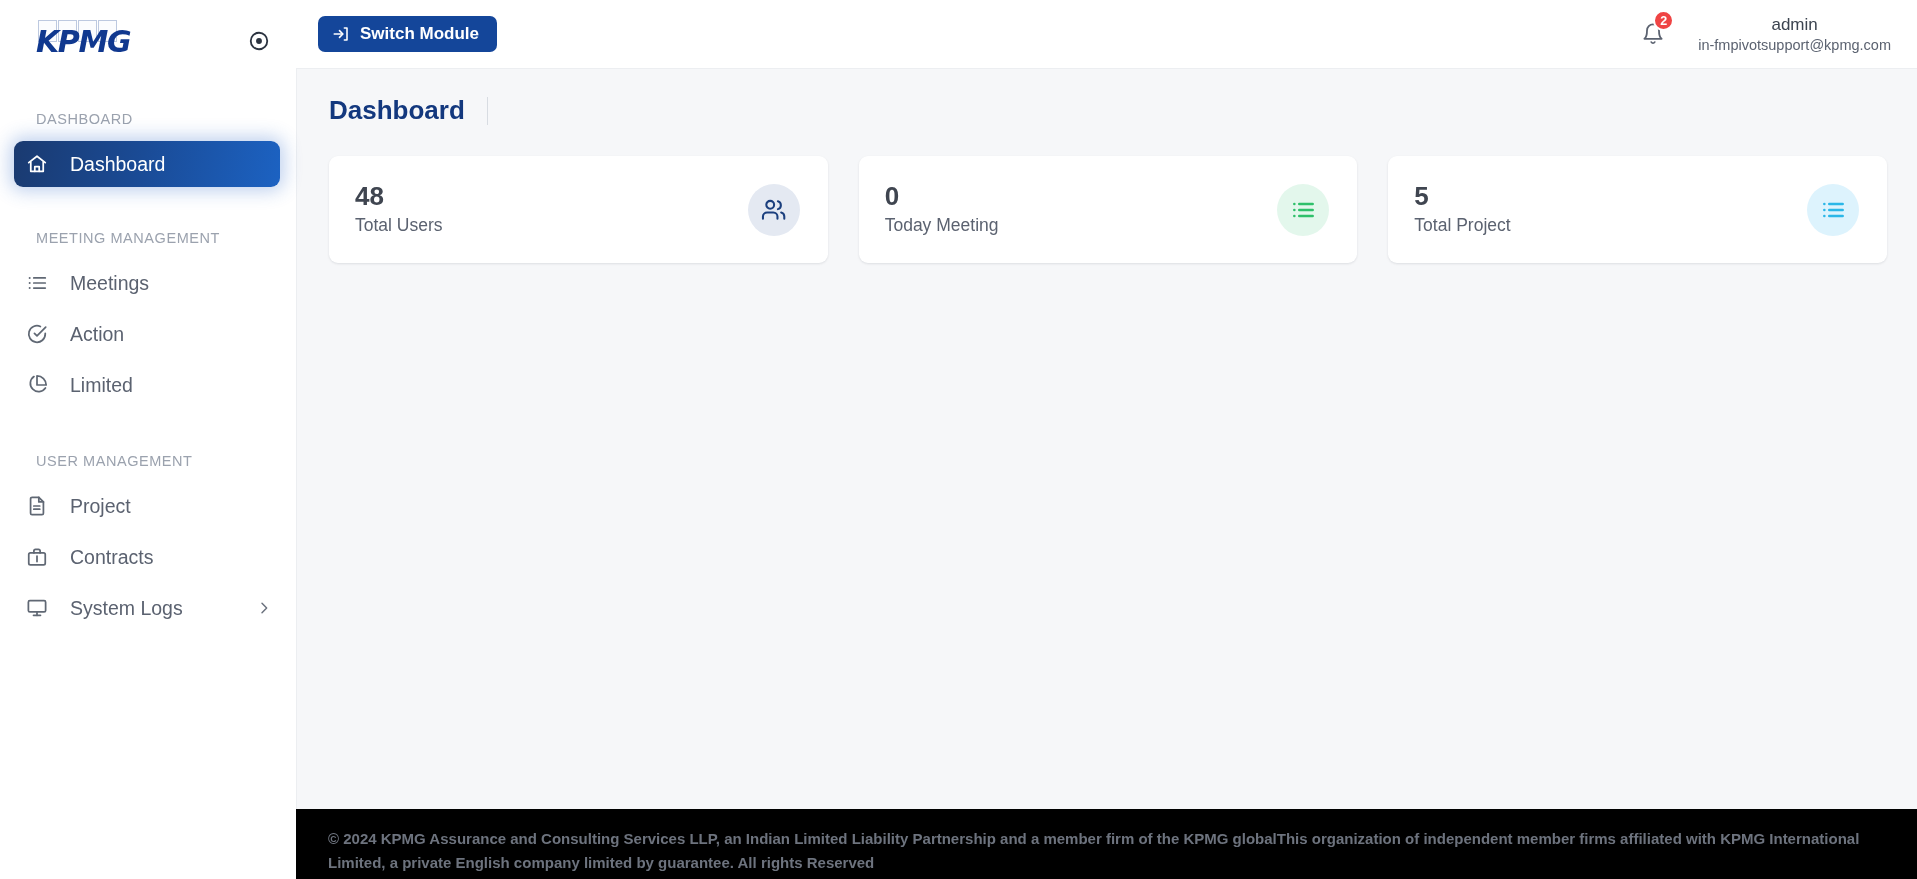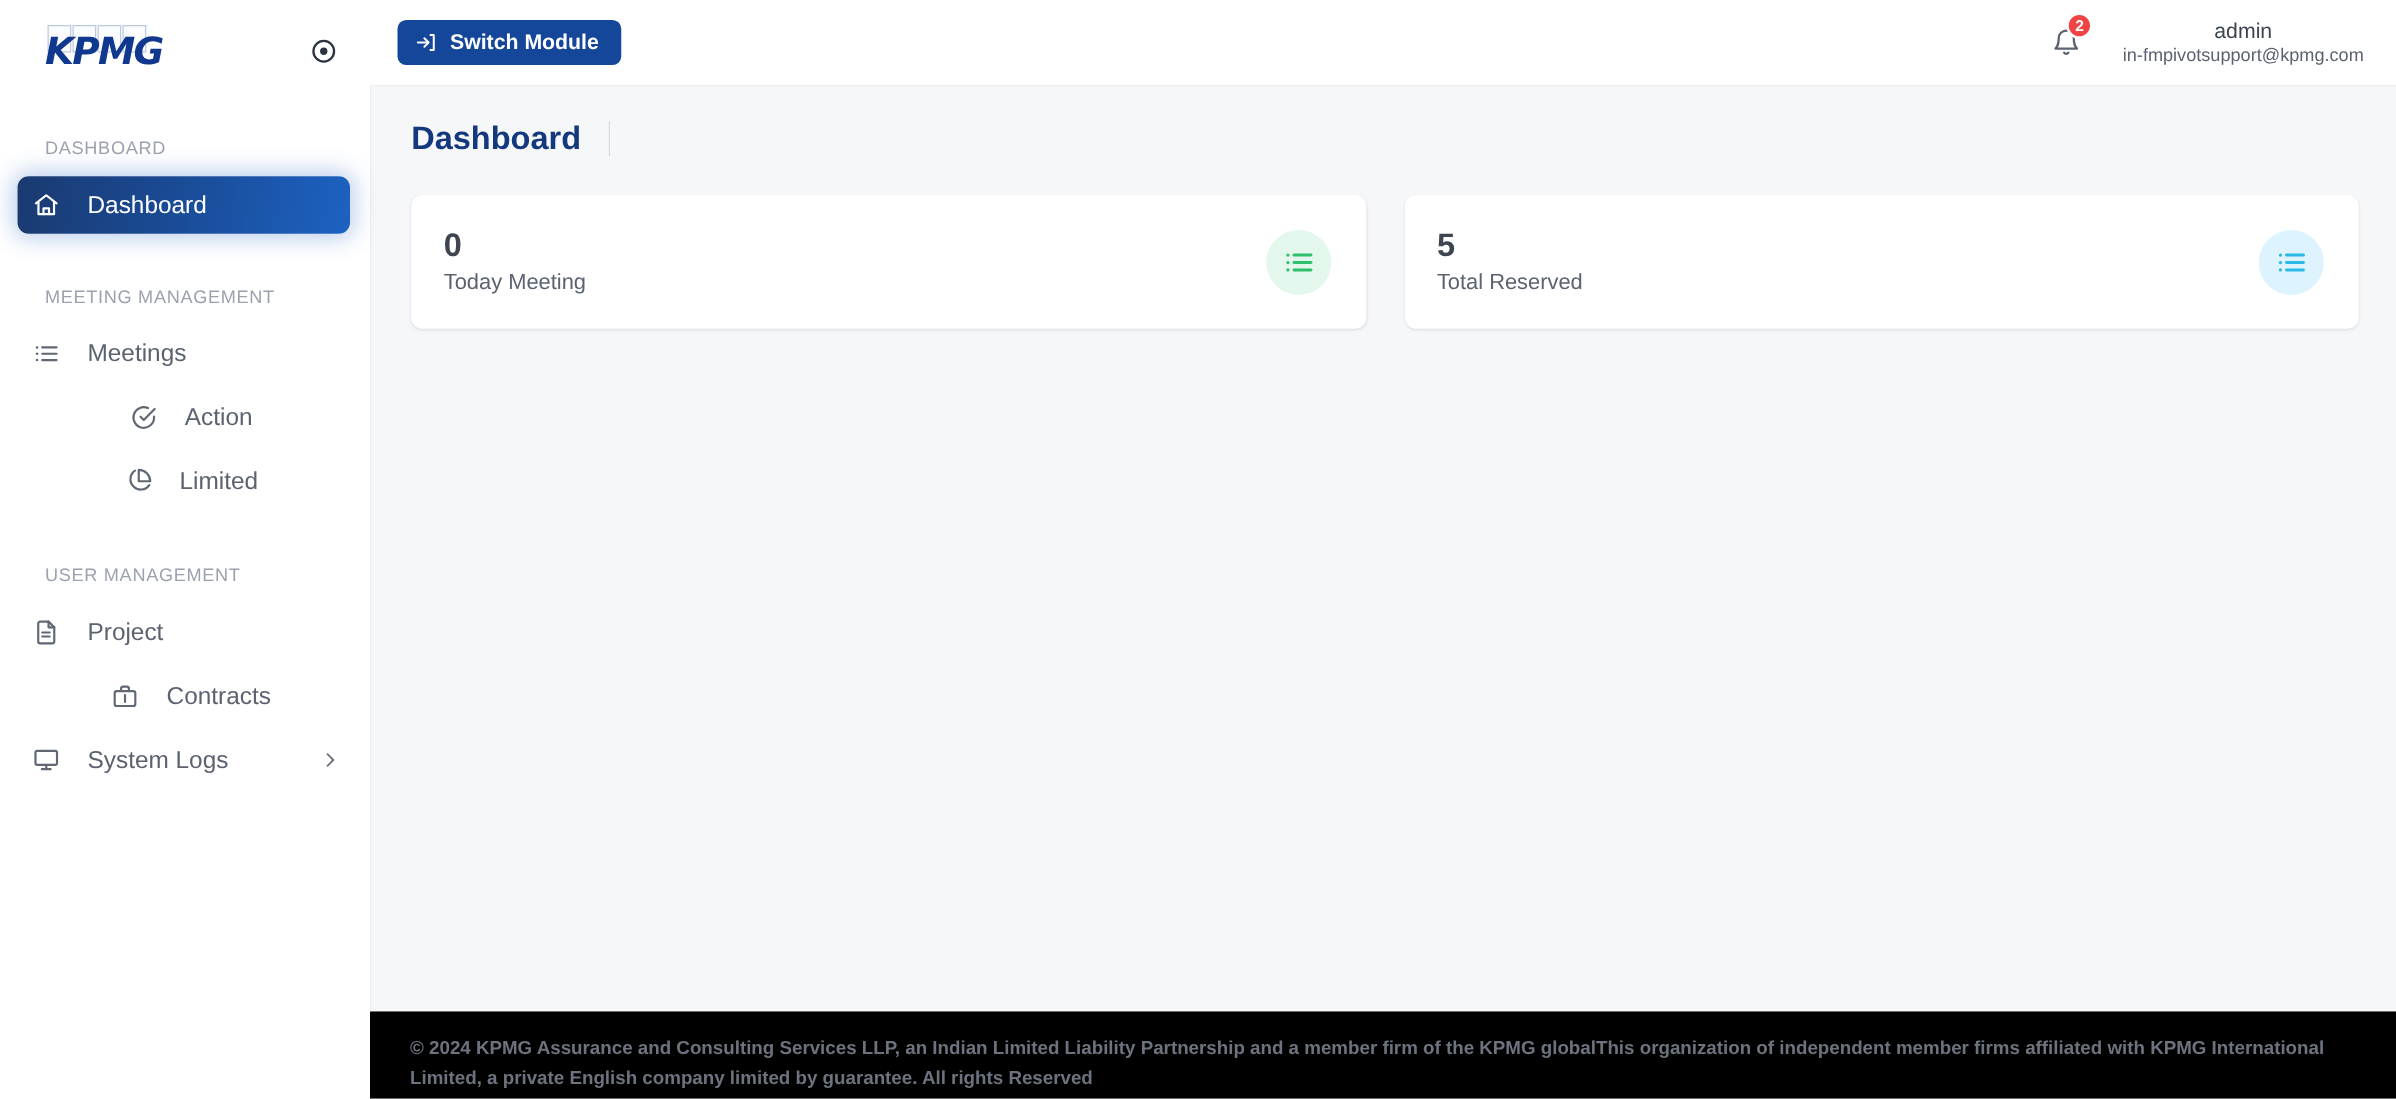--- a/index.html
+++ b/index.html
@@ -63,21 +63,21 @@
     color: #606874; flex: 0 0 30px;
   }
   .nav-item .nav-label { margin-left: 14px; white-space: nowrap; }
   .nav-item .nav-chev { margin-left: auto; margin-right: 8px; color: #6a717d; display:flex; }
   .nav-item.active {
     background: linear-gradient(100deg, #1a3a70 0%, #1a4b96 48%, #1c62c2 100%);
     color: #ffffff;
     box-shadow: 0 0 18px 4px rgba(41,98,198,0.30);
   }
   .nav-item.active .nav-ico { color: #ffffff; }
-  .nav-list .nav-item + .nav-item { margin-top: 4px; justify-content: center; }
+  .nav-list .nav-item + .nav-item { margin-top: 4px; }
   #nav-meetings { margin-top: 0; }
   .nav-list-meeting .nav-item { margin-bottom: 5px; }
   .nav-list-user .nav-item { margin-bottom: 5px; }
 
   
   #main {
     flex: 1 1 auto; height: 879px;
     display: flex; flex-direction: column;
     background: #ffffff;
     position: relative;
@@ -314,20 +314,34 @@
     </header>
 
     <section id="content-wrap">
       <div class="page-title-row">
         <div class="page-title">Dashboard</div>
         <div class="title-sep"></div>
       </div>
 
       <div class="cards-row">
 
+        <div class="stat-card">
+          <div class="stat-text">
+            <div class="stat-value">48</div>
+            <div class="stat-label">Total Users</div>
+          </div>
+          <div class="stat-icon icon-bg-blue">
+            <svg width="26" height="26" viewBox="0 0 24 24" fill="none" stroke="currentColor" stroke-width="1.9" stroke-linecap="round" stroke-linejoin="round">
+              <path d="M15.2 20v-1.9a3.8 3.8 0 0 0-3.8-3.8H5.6A3.8 3.8 0 0 0 1.8 18v2"></path>
+              <circle cx="8.5" cy="7.2" r="3.6"></circle>
+              <path d="M21.5 20v-1.9a3.8 3.8 0 0 0-2.9-3.7"></path>
+              <path d="M15.6 3.9a3.8 3.8 0 0 1 0 7.3"></path>
+            </svg>
+          </div>
+        </div>
 
         <div class="stat-card">
           <div class="stat-text">
             <div class="stat-value">0</div>
             <div class="stat-label">Today Meeting</div>
           </div>
           <div class="stat-icon icon-bg-green">
             <svg width="26" height="26" viewBox="0 0 24 24" fill="none" stroke="currentColor" stroke-width="2.2" stroke-linecap="round">
               <line x1="8.5" y1="6.5" x2="21" y2="6.5"></line>
               <line x1="8.5" y1="12" x2="21" y2="12"></line>
@@ -335,21 +349,21 @@
               <circle cx="4" cy="6.5" r="1.2" fill="currentColor" stroke="none"></circle>
               <circle cx="4" cy="12" r="1.2" fill="currentColor" stroke="none"></circle>
               <circle cx="4" cy="17.5" r="1.2" fill="currentColor" stroke="none"></circle>
             </svg>
           </div>
         </div>
 
         <div class="stat-card">
           <div class="stat-text">
             <div class="stat-value">5</div>
-            <div class="stat-label">Total Reserved</div>
+            <div class="stat-label">Total Project</div>
           </div>
           <div class="stat-icon icon-bg-cyan">
             <svg width="26" height="26" viewBox="0 0 24 24" fill="none" stroke="currentColor" stroke-width="2.2" stroke-linecap="round">
               <line x1="8.5" y1="6.5" x2="21" y2="6.5"></line>
               <line x1="8.5" y1="12" x2="21" y2="12"></line>
               <line x1="8.5" y1="17.5" x2="21" y2="17.5"></line>
               <circle cx="4" cy="6.5" r="1.2" fill="currentColor" stroke="none"></circle>
               <circle cx="4" cy="12" r="1.2" fill="currentColor" stroke="none"></circle>
               <circle cx="4" cy="17.5" r="1.2" fill="currentColor" stroke="none"></circle>
             </svg>

